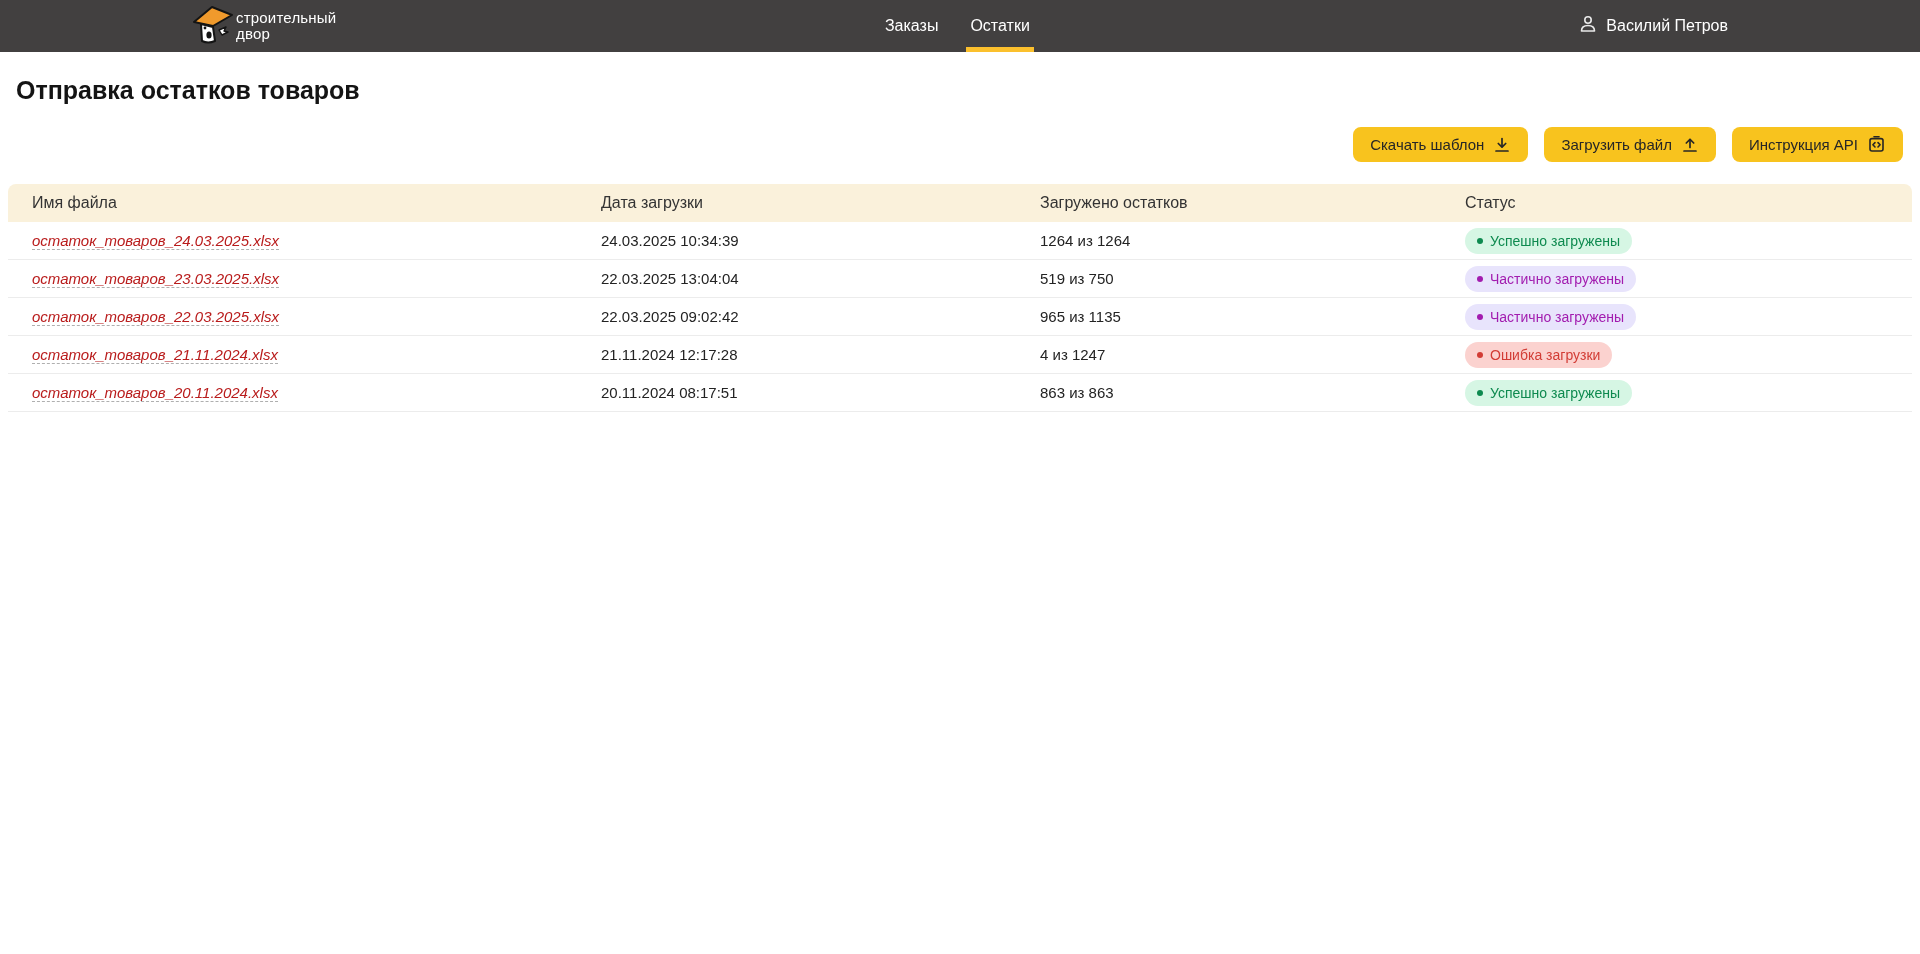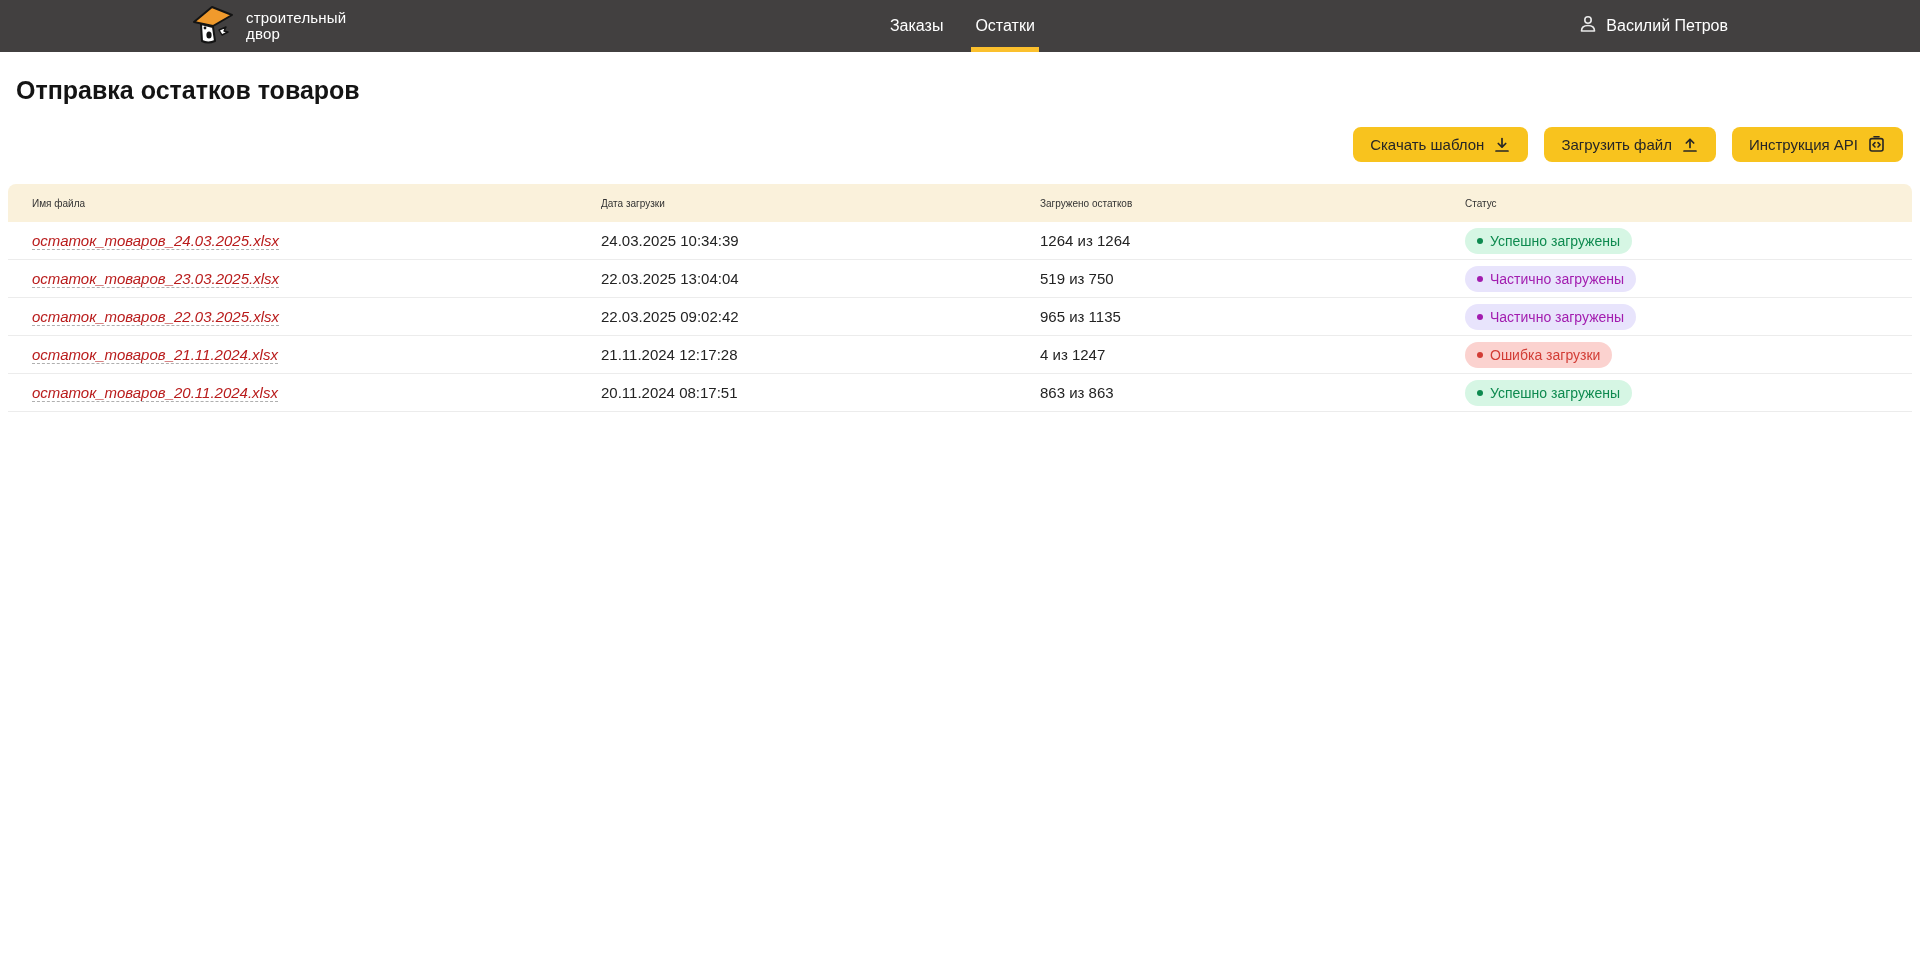--- a/index.html
+++ b/index.html
@@ -2,21 +2,21 @@
 <html lang="ru"><head>
 <meta charset="utf-8">
 <style>
   * { margin:0; padding:0; box-sizing:border-box; }
   html,body { width:1920px; height:954px; background:#fff; overflow:hidden;
     font-family:"Liberation Sans","DejaVu Sans",sans-serif; color:#1f1f1f; }
 
   
   .topbar { height:52px; background:#424040; display:flex; align-items:stretch; }
   .topbar-inner { width:1536px; margin:0 auto; display:flex; align-items:stretch; justify-content:space-between; }
-  .logo { display:flex; align-items:center; gap:10px; cursor:pointer; }
+  .logo { display:flex; align-items:center; cursor:pointer; }
   .logo-text { color:#fff; font-size:15px; line-height:16px; letter-spacing:.2px; }
   .nav { display:flex; align-items:stretch; gap:24px; }
   .nav-tab { display:flex; align-items:center; padding:0 4px; color:#fff; font-size:16px;
     font-weight:500; cursor:pointer; border-bottom:5px solid transparent; border-top:5px solid transparent; }
   .nav-tab.active { border-bottom-color:#FBC02D; }
   .user { display:flex; align-items:center; gap:8px; color:#fff; font-size:16px; cursor:pointer; }
 
   
   .main { padding:24px 16px 0 16px; }
   .page-title { font-size:25px; font-weight:700; color:#141414; }
@@ -25,21 +25,21 @@
   .btn { display:inline-flex; align-items:center; gap:9px; height:35px; padding:0 17px;
     background:#F8C31E; border:none; border-radius:8px; font-size:15px; font-weight:500;
     color:#262626; cursor:pointer; font-family:inherit; }
   .btn svg { display:block; }
 
   
   .table { margin:22px -8px 0 -8px; }
   .t-head { background:#FAF1DB; border-radius:8px 8px 0 0; }
   .t-row, .t-head { display:grid; grid-template-columns:569px 439px 425px 1fr;
     align-items:center; height:38px; padding-left:24px; }
-  .t-head .cell { font-size:10px; color:#333; }
+  .t-head .cell { font-size:16px; color:#333; }
   .t-row { border-bottom:1px solid #ECECEC; font-size:15px; color:#232323; }
   .file-link { display:inline-block; text-decoration:none; color:#b91c1c;
     border-bottom:1px dashed #AFAFAF; cursor:pointer; width:max-content;font-style:italic; }
   .badge { display:inline-flex; align-items:center; gap:7px; height:26px; padding:0 12px;
     border-radius:13px; font-size:14px; width:max-content; }
   .badge .dot { width:6px; height:6px; border-radius:50%; background:currentColor; }
   .badge.success { background:#D6F6E4; color:#0E8A4F; }
   .badge.partial { background:#E8E4FC; color:#a21caf; }
   .badge.error   { background:#FBD2CF; color:#D23C35; }
 </style>

